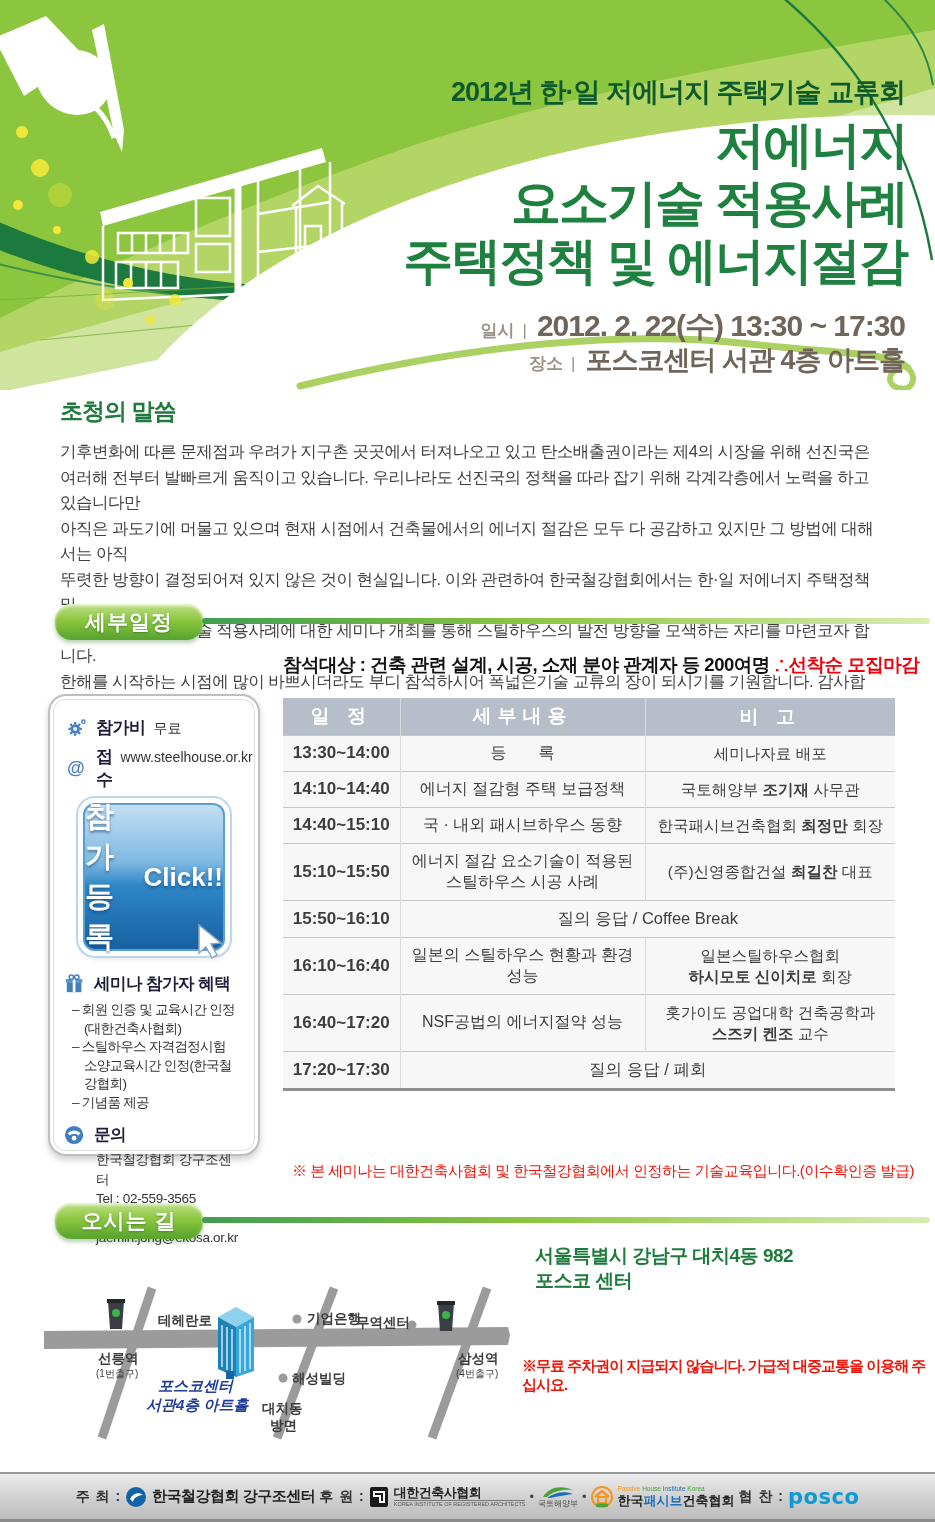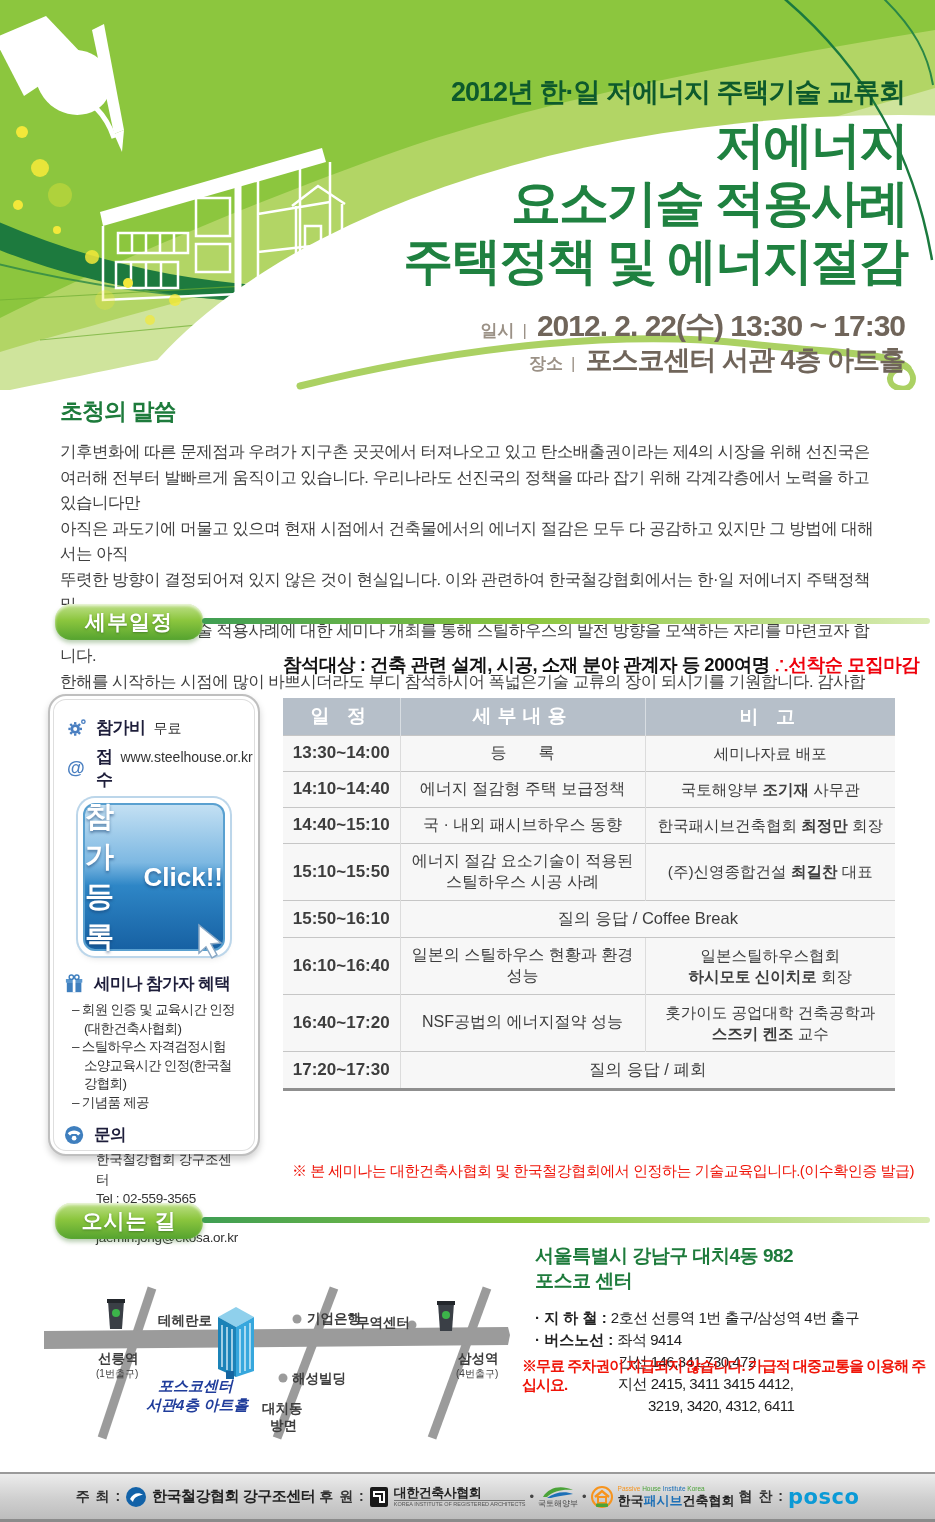--- a/index.html
+++ b/index.html
@@ -399,27 +399,20 @@
     <text x="230" y="147" font-size="13.5" font-weight="bold" fill="#3c3c3c">방면</text>
     <text x="267" y="40" font-size="13.5" font-weight="bold" fill="#3c3c3c">기업은행</text>
     <text x="316" y="44" font-size="13.5" font-weight="bold" fill="#3c3c3c">무역센터</text>
     <text x="418" y="80" font-size="13.5" font-weight="bold" fill="#3c3c3c">삼성역</text>
     <text x="416" y="94" font-size="10" fill="#3c3c3c">(4번출구)</text>
   </svg>
 
   <div class="address-block">
     <div class="addr-line">서울특별시 강남구 대치4동 982</div>
     <div class="addr-line">포스코 센터</div>
-    <div class="dir-rows">
-      <div class="dir-row"><b>· 지 하 철 : </b><span>2호선 선릉역 1번 출구/삼성역 4번 출구</span></div>
-      <div class="dir-row"><b>· 버스노선 : </b><span>좌석 9414</span></div>
-      <div class="dir-row bus-cont">간선 146,341,730,472</div>
-      <div class="dir-row bus-cont">지선 2415, 3411 3415 4412,</div>
-      <div class="dir-row bus-cont2">3219, 3420, 4312, 6411</div>
-    </div>
   </div>
   <div class="parking-note">※무료 주차권이 지급되지 않습니다. 가급적 대중교통을 이용해 주십시요.</div>
 
   <div class="footer">
     <span class="foot-label">주 최 :</span>
     <span class="foot-org">
       <svg width="22" height="22" viewBox="0 0 22 22">
         <circle cx="11" cy="11" r="10" fill="#1262a8"></circle>
         <path d="M5,13 C8,7 14,6 18,9 C14,9 9,11 8,16 Z" fill="#ffffff"></path>
       </svg>

